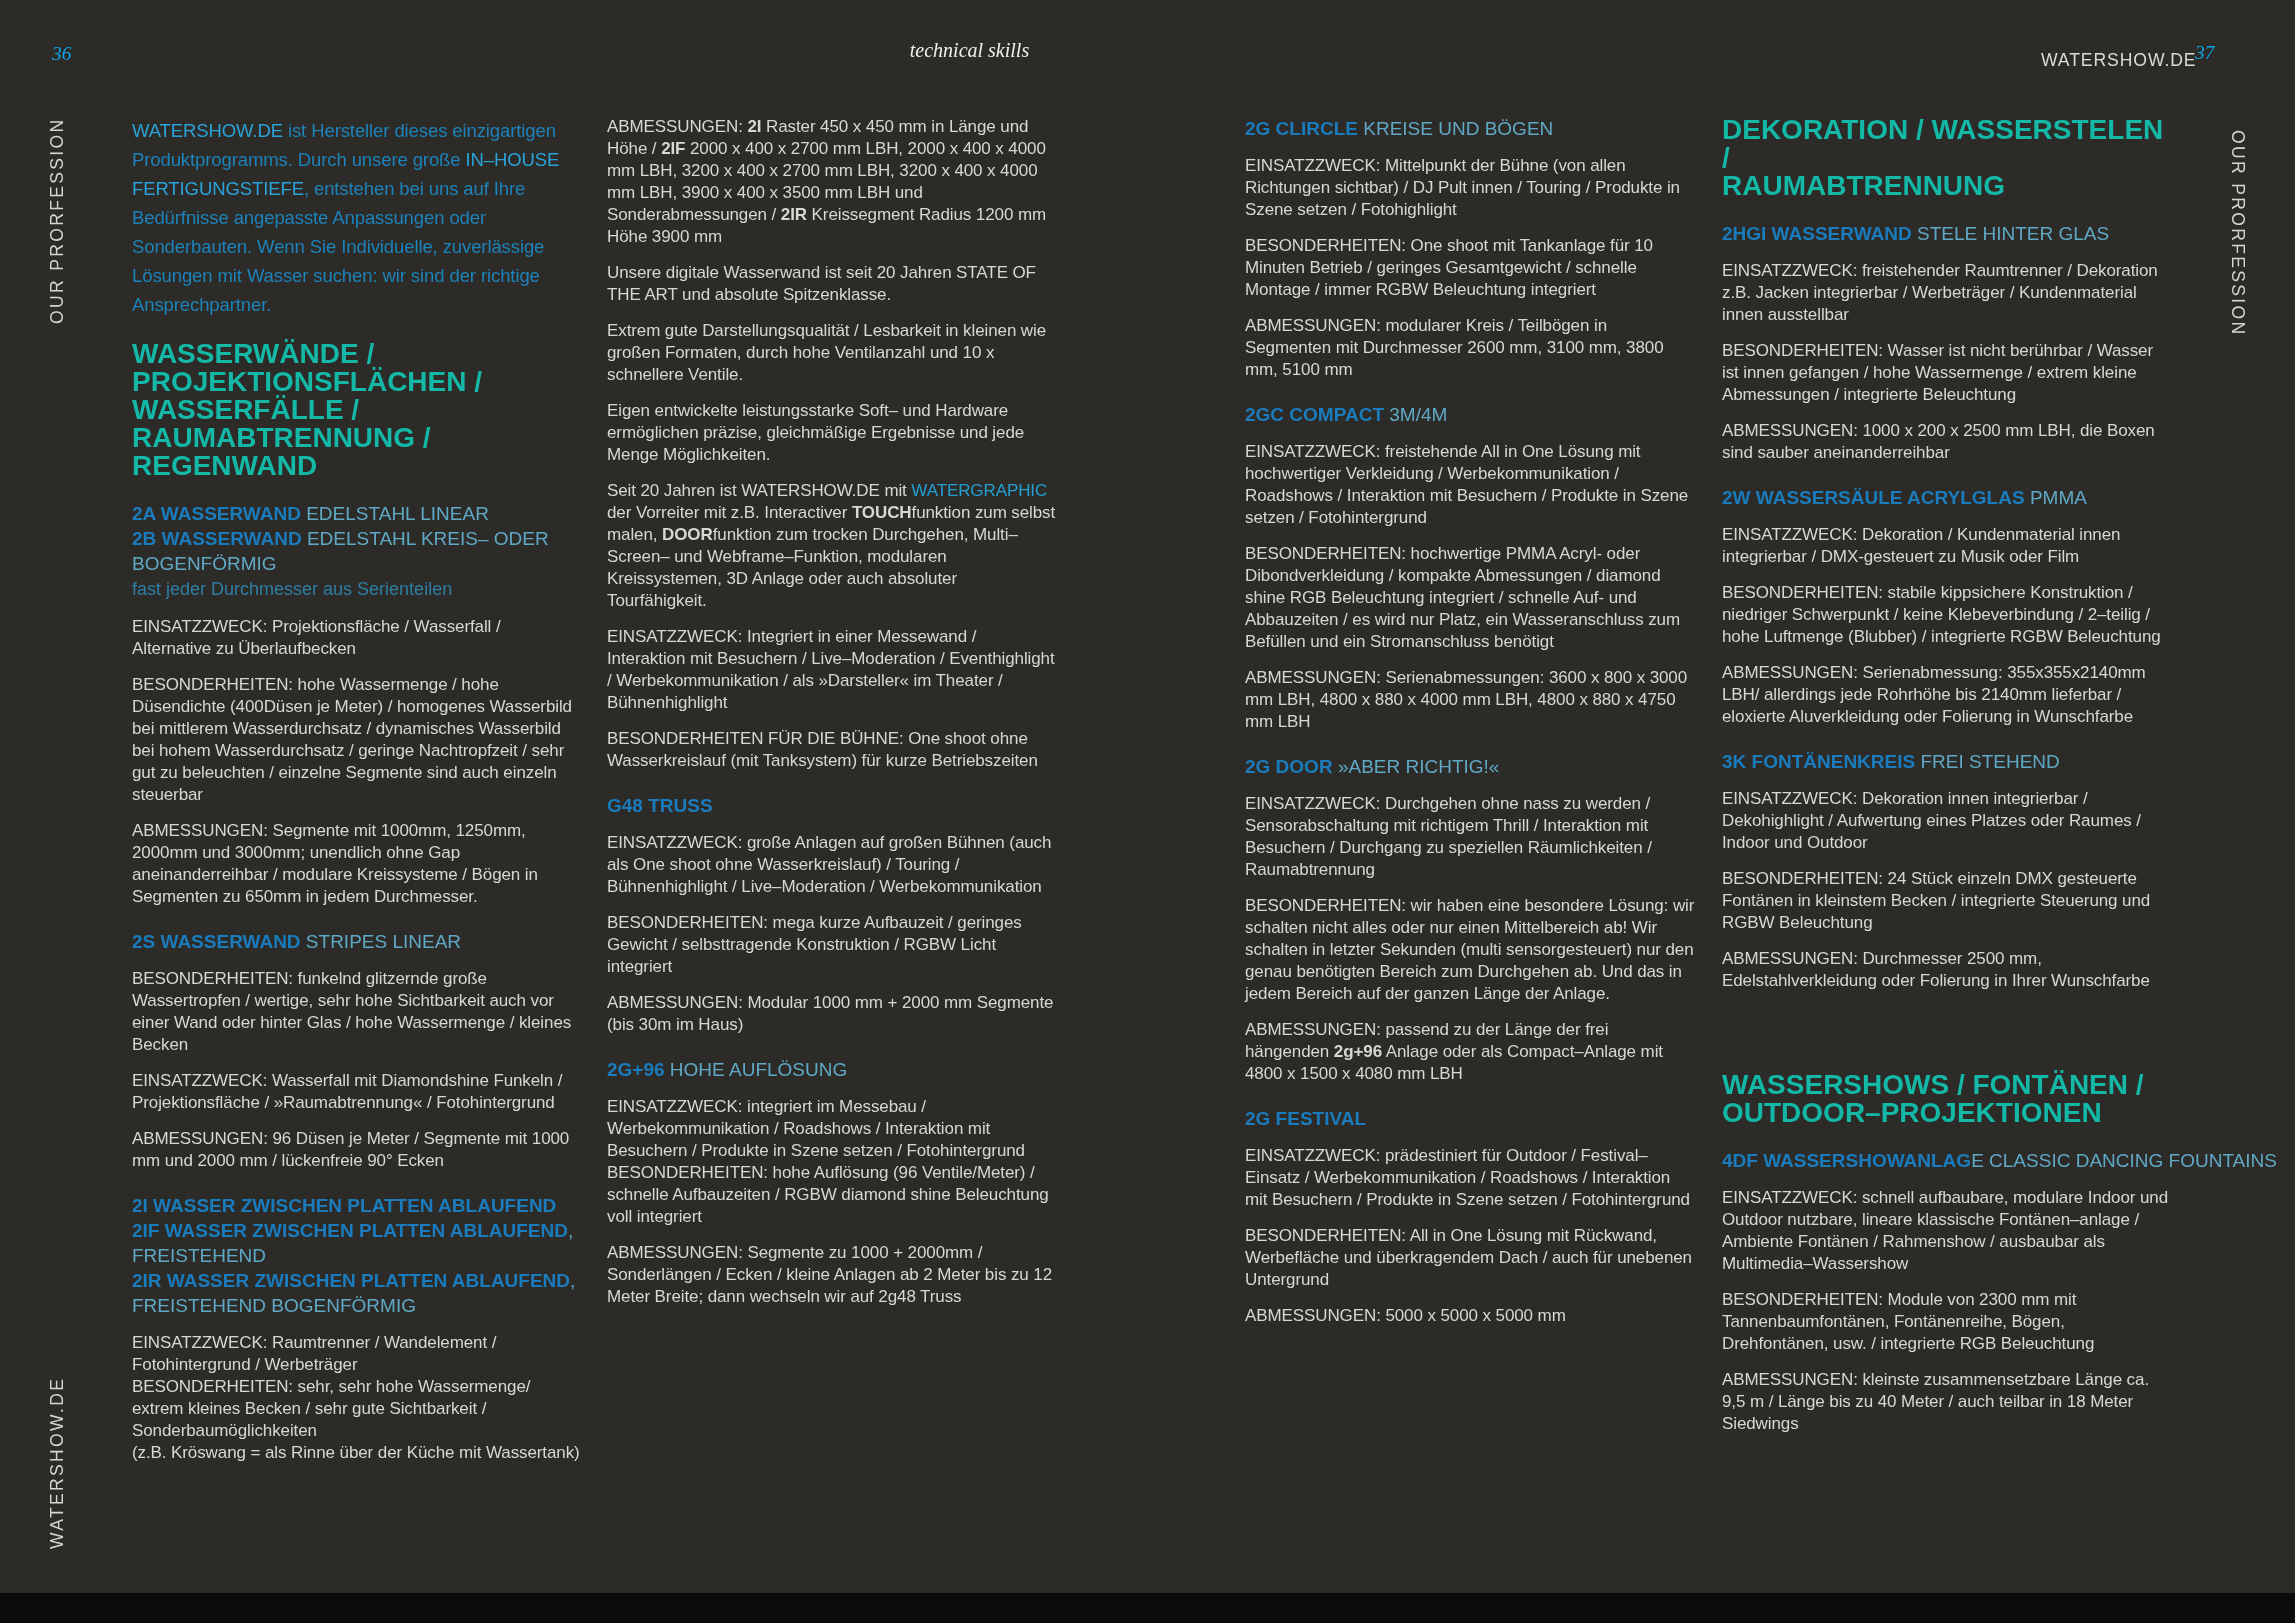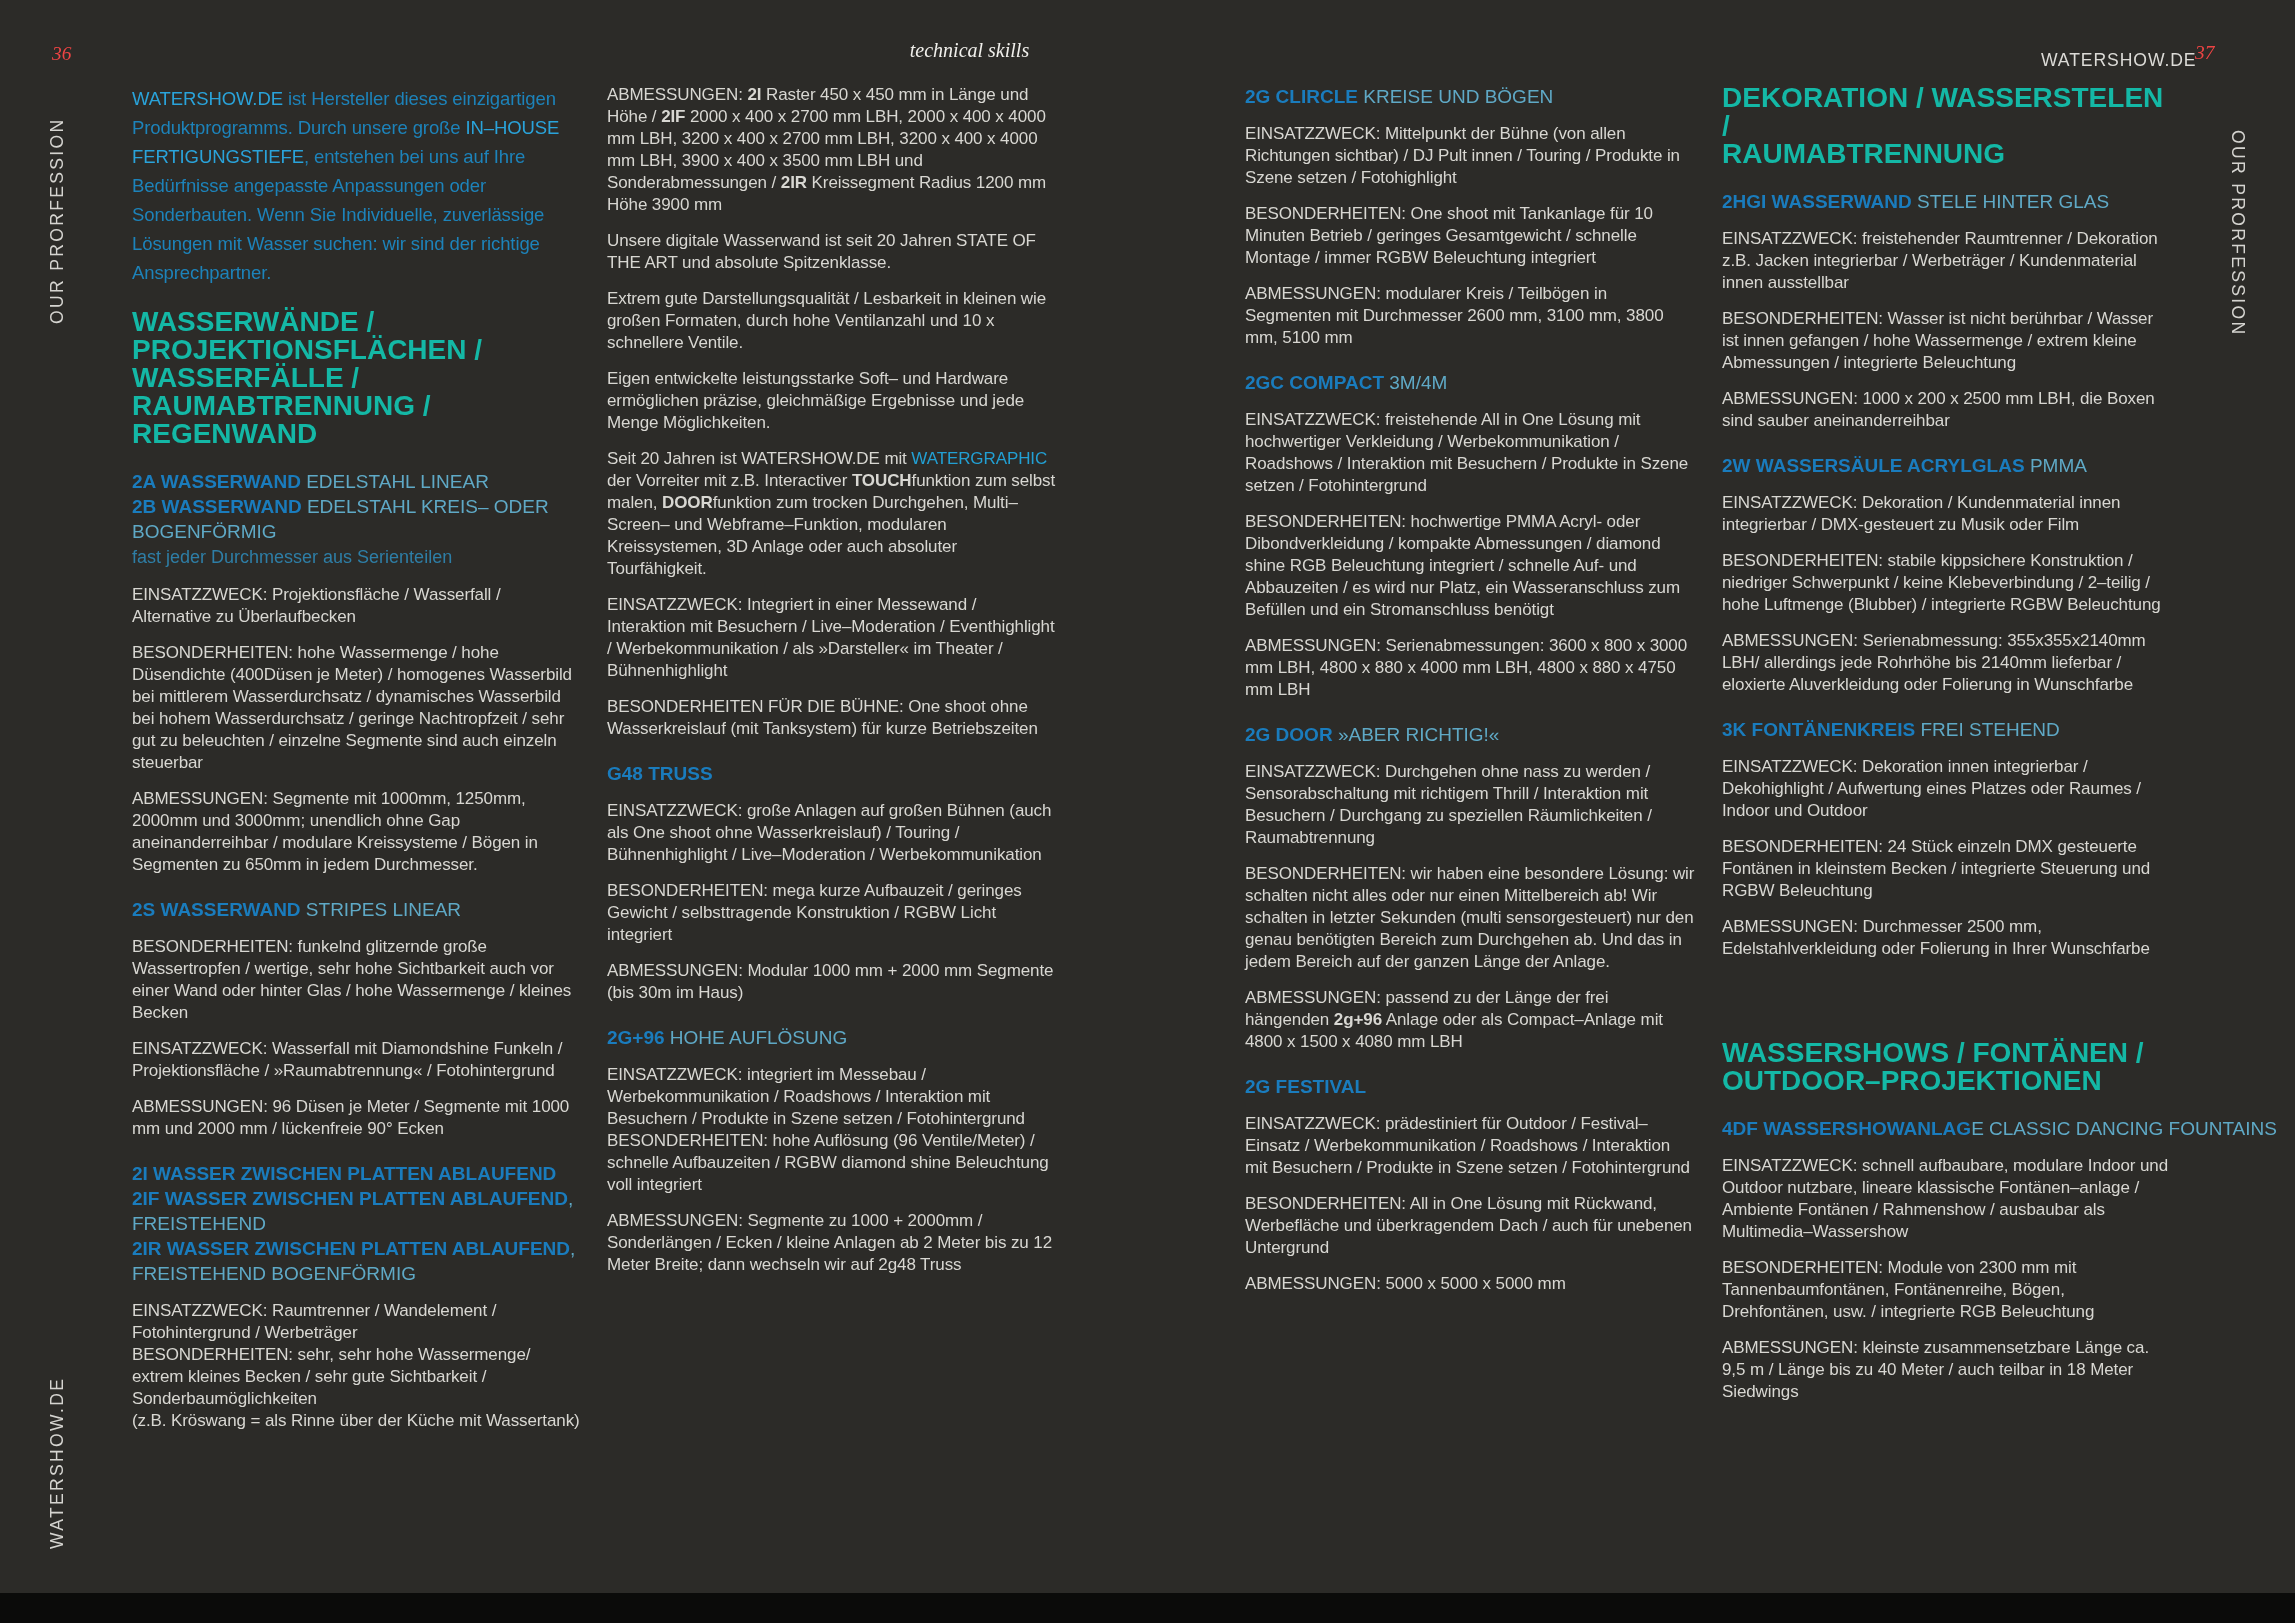--- a/index.html
+++ b/index.html
@@ -1,35 +1,35 @@
 <!DOCTYPE html>
 <html style="font-size:7.4px"><head>
 <meta charset="utf-8">
 <style>
   html,body{margin:0;padding:0;background:#2c2b28;}
   .page{position:relative;width:2295px;height:1623px;background:#2c2b28;overflow:hidden;
         font-family:"Liberation Sans",sans-serif;color:#d8d7d2;}
 
   
   .pnum{position:absolute;font-family:"Liberation Serif",serif;font-style:italic;
-        font-size:19.4px;color:#ef4444;}
+        font-size:19.4px;color:#0ea5e9;}
   #pnum-left{left:52px;top:43px;}
   #pnum-right{left:2195px;top:42px;}
   #title-center{position:absolute;left:861px;top:39px;width:217px;text-align:center;
         font-family:"Liberation Serif",serif;font-style:italic;font-size:20px;color:#f1f0ec;}
   #brand-right{position:absolute;left:2041px;top:50px;font-size:17.6px;letter-spacing:0.9px;color:#dcdbd7;}
   .vlabel{position:absolute;font-size:17.6px;letter-spacing:2.3px;color:#d5d4d0;
         white-space:nowrap;transform-origin:0 0;}
   #vleft{left:47px;top:324px;transform:rotate(-90deg);}
   #vright{left:2248px;top:130px;transform:rotate(90deg);}
   #vbottom{left:47px;top:1549px;transform:rotate(-90deg);}
   #footer-bar{position:absolute;left:0;bottom:0;width:100%;height:30px;background:#0b0b0a;}
 
   
-  .col{position:absolute;top:0;width:451px;padding-top:84px;}
+  .col{position:absolute;top:0;width:451px;padding-top:116px;}
   #col1{left:132px;} #col2{left:607px;} #col3{left:1245px;} #col4{left:1722px;}
   .col > :first-child{margin-top:0 !important;}
 
   
   .intro{font-size:18.5px;line-height:29px;letter-spacing:-0.1px;color:#1d83ba;margin-top:0;}
   .intro .em{color:#2aa3da;}
   .section{font-size:28px;line-height:28px;font-weight:bold;color:#14b8a6;
            margin:21px 0 7.4px 0;}
   .product{font-size:19px;line-height:25px;margin:21px 0 0 0;}
   .product .pline{white-space:nowrap;}

